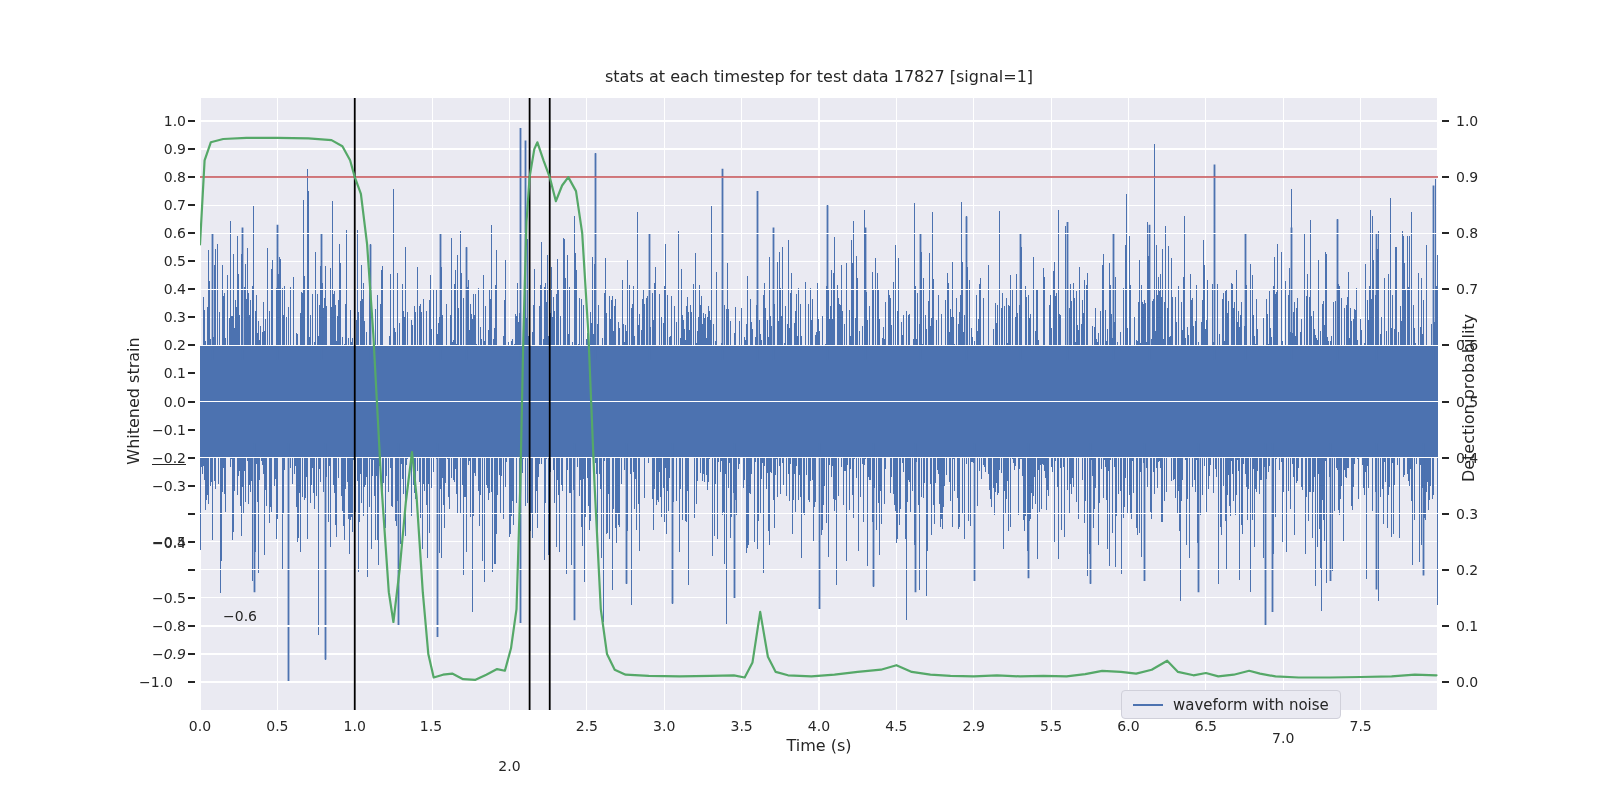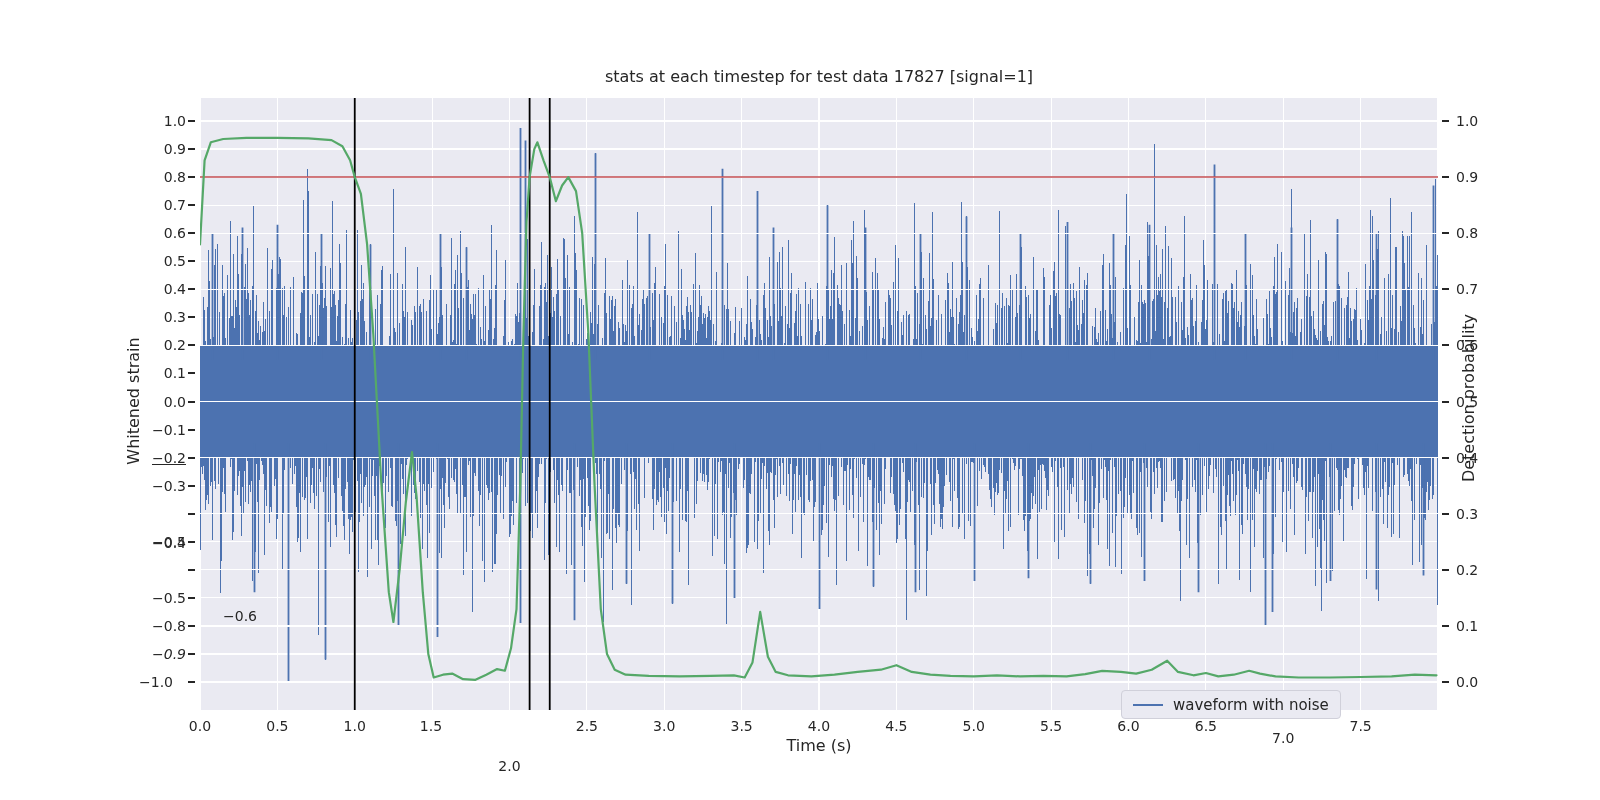--- a/index.html
+++ b/index.html
@@ -183,19 +183,19 @@
     <span class="tick xtick" style="left: 200px; top: 716px;">0.0</span>
     <span class="tick xtick" style="left: 277.375px; top: 716px;">0.5</span>
     <span class="tick xtick" style="left: 354.75px; top: 716px;">1.0</span>
     <span class="tick xtick" style="left: 431px; top: 716px; text-align: center;">1.5</span>
     <span class="tick xtick" style="left: 509.5px; top: 756px;">2.0</span>
     <span class="tick xtick" style="left: 586.875px; top: 716px;">2.5</span>
     <span class="tick xtick" style="left: 664.25px; top: 716px;">3.0</span>
     <span class="tick xtick" style="left: 741.625px; top: 716px;">3.5</span>
     <span class="tick xtick" style="left: 819px; top: 716px;">4.0</span>
     <span class="tick xtick" style="left: 896.375px; top: 716px;">4.5</span>
-    <span class="tick xtick" style="left: 973.75px; top: 716px;">5.0</span>
+    <span class="tick xtick" style="left: 973.75px; top: 716px;">2.9</span>
     <span class="tick xtick" style="left: 1051.12px; top: 716px;">5.5</span>
     <span class="tick xtick" style="left: 1128.5px; top: 716px;">6.0</span>
     <span class="tick xtick" style="left: 1205.88px; top: 716px;">6.5</span>
     <span class="tick xtick" style="left: 1283.25px; top: 716px; margin-top: 12px;">7.0</span>
     <span class="tick xtick" style="left: 1360.62px; top: 716px;">7.5</span>
   </div>
 
 </body></html>

